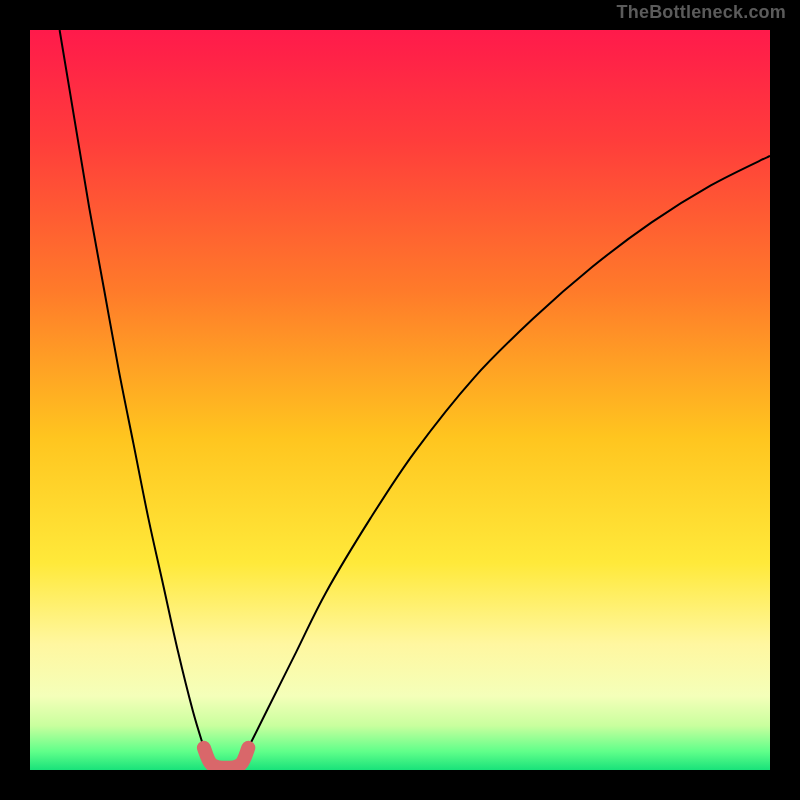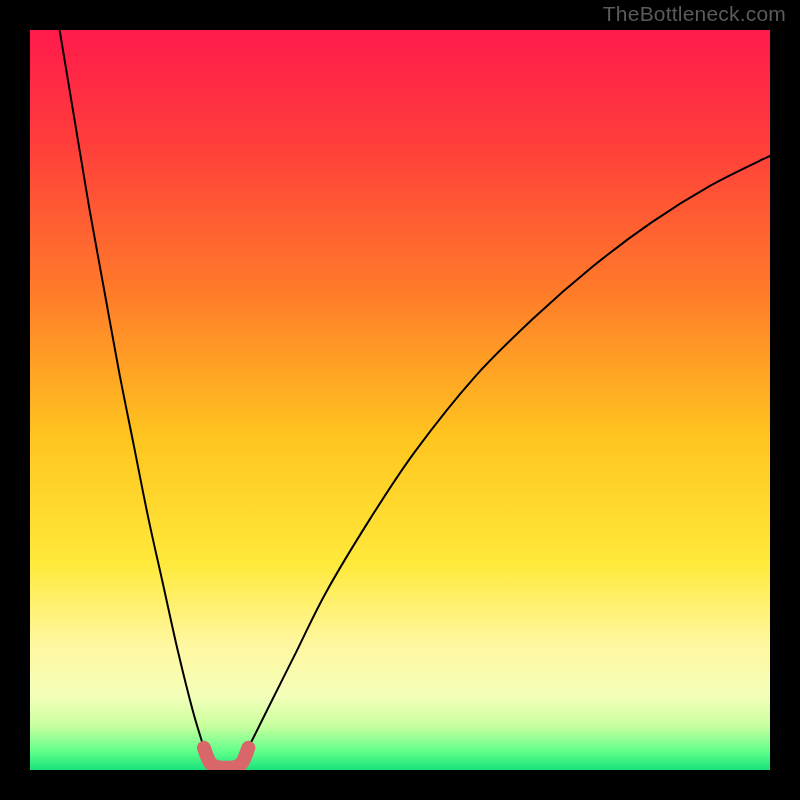--- a/index.html
+++ b/index.html
@@ -17,23 +17,23 @@
     top: 0;
     width: 800px;
     height: 800px;
     background: #000;
   }
   .watermark {
     position: absolute;
     top: 2px;
     right: 14px;
     color: #5b5b5b;
-    font-size: 21px;
+    font-size: 18px;
     letter-spacing: 0.2px;
-    font-weight: 400;
+    font-weight: 700;
   }
   svg {
     position: absolute;
     left: 0;
     top: 0;
   }
 </style>
 </head>
 <body>
 

